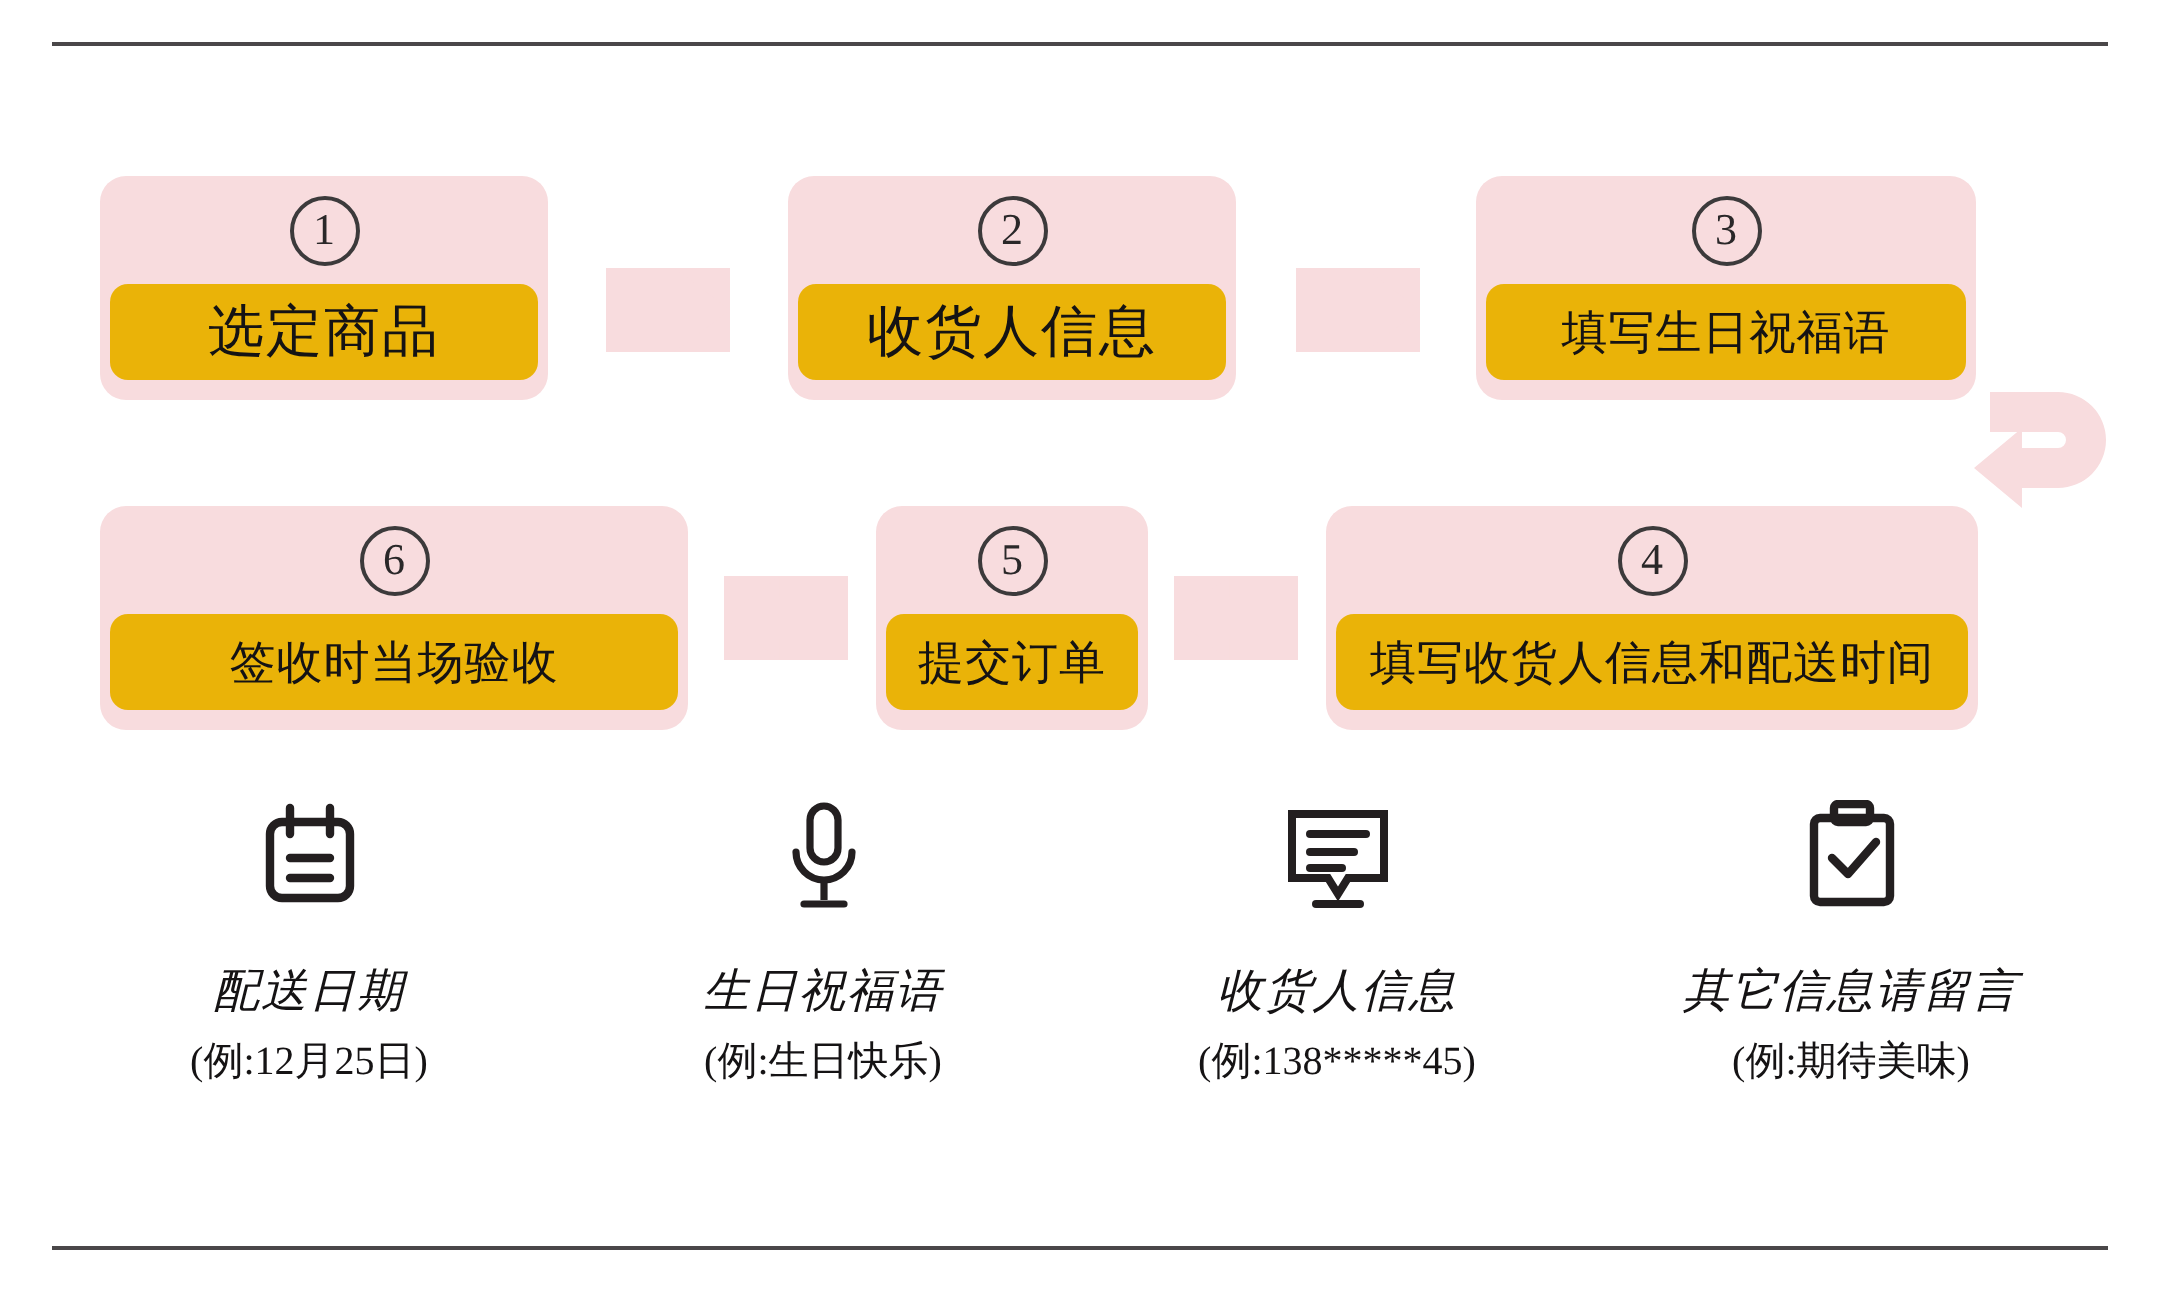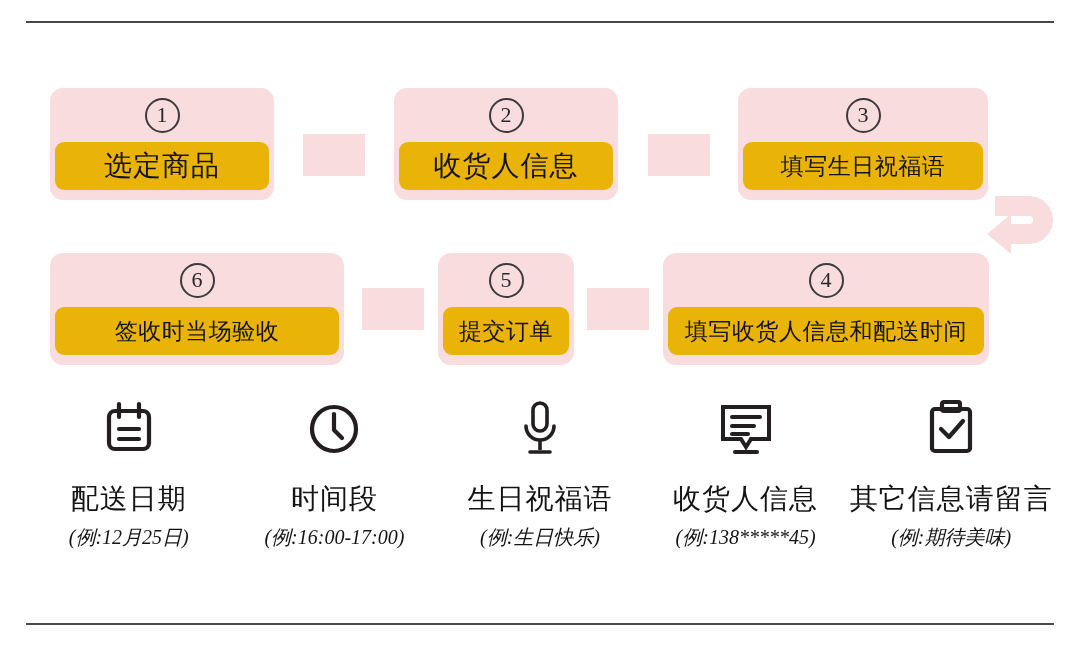--- a/index.html
+++ b/index.html
@@ -126,31 +126,31 @@
     align-items: center;
   }
   .icon-glyph {
     height: 62px;
     display: flex;
     align-items: center;
     justify-content: center;
   }
   .icon-title {
     margin-top: 20px;
-    font-size: 28px;
+    font-size: 23px;
     letter-spacing: 1px;
     color: #151314;
     white-space: nowrap;
+    font-style: italic;
   }
   .icon-example {
     margin-top: 6px;
     font-size: 20px;
     color: #151314;
     white-space: nowrap;
-    font-style: italic;
   }
 </style>
 </head>
 <body>
 
 <div class="page">
 
   <div class="rule rule-top"></div>
 
   <div class="step-card" style="left:50px; top:88px; width:224px; height:112px;">
@@ -226,30 +226,20 @@
           <line x1="16" y1="3" x2="16" y2="16" stroke="#231f20" stroke-width="4.2" stroke-linecap="round"></line>
           <line x1="36" y1="3" x2="36" y2="16" stroke="#231f20" stroke-width="4.2" stroke-linecap="round"></line>
           <line x1="16" y1="28" x2="36" y2="28" stroke="#231f20" stroke-width="4.2" stroke-linecap="round"></line>
           <line x1="16" y1="38" x2="36" y2="38" stroke="#231f20" stroke-width="4.2" stroke-linecap="round"></line>
         </svg>
       </div>
       <div class="icon-title">配送日期</div>
       <div class="icon-example">(例:12月25日)</div>
     </div>
 
-    <div class="icon-cell">
-      <div class="icon-glyph">
-        <svg width="56" height="56" viewBox="0 0 56 56">
-          <circle cx="28" cy="28" r="22" fill="none" stroke="#231f20" stroke-width="4.2"></circle>
-          <path d="M 28 13 L 28 29 L 36 37" fill="none" stroke="#231f20" stroke-width="4.2" stroke-linecap="round" stroke-linejoin="round"></path>
-        </svg>
-      </div>
-      <div class="icon-title">时间段</div>
-      <div class="icon-example">(例:16:00-17:00)</div>
-    </div>
 
     <div class="icon-cell">
       <div class="icon-glyph">
         <svg width="44" height="58" viewBox="0 0 44 58">
           <rect x="15" y="3" width="14" height="28" rx="7" ry="7" fill="none" stroke="#231f20" stroke-width="3.6"></rect>
           <path d="M 8 26 A 14 14 0 0 0 36 26" fill="none" stroke="#231f20" stroke-width="3.6" stroke-linecap="round"></path>
           <line x1="22" y1="40" x2="22" y2="50" stroke="#231f20" stroke-width="3.6"></line>
           <line x1="12" y1="52" x2="32" y2="52" stroke="#231f20" stroke-width="3.6" stroke-linecap="round"></line>
         </svg>
       </div>

